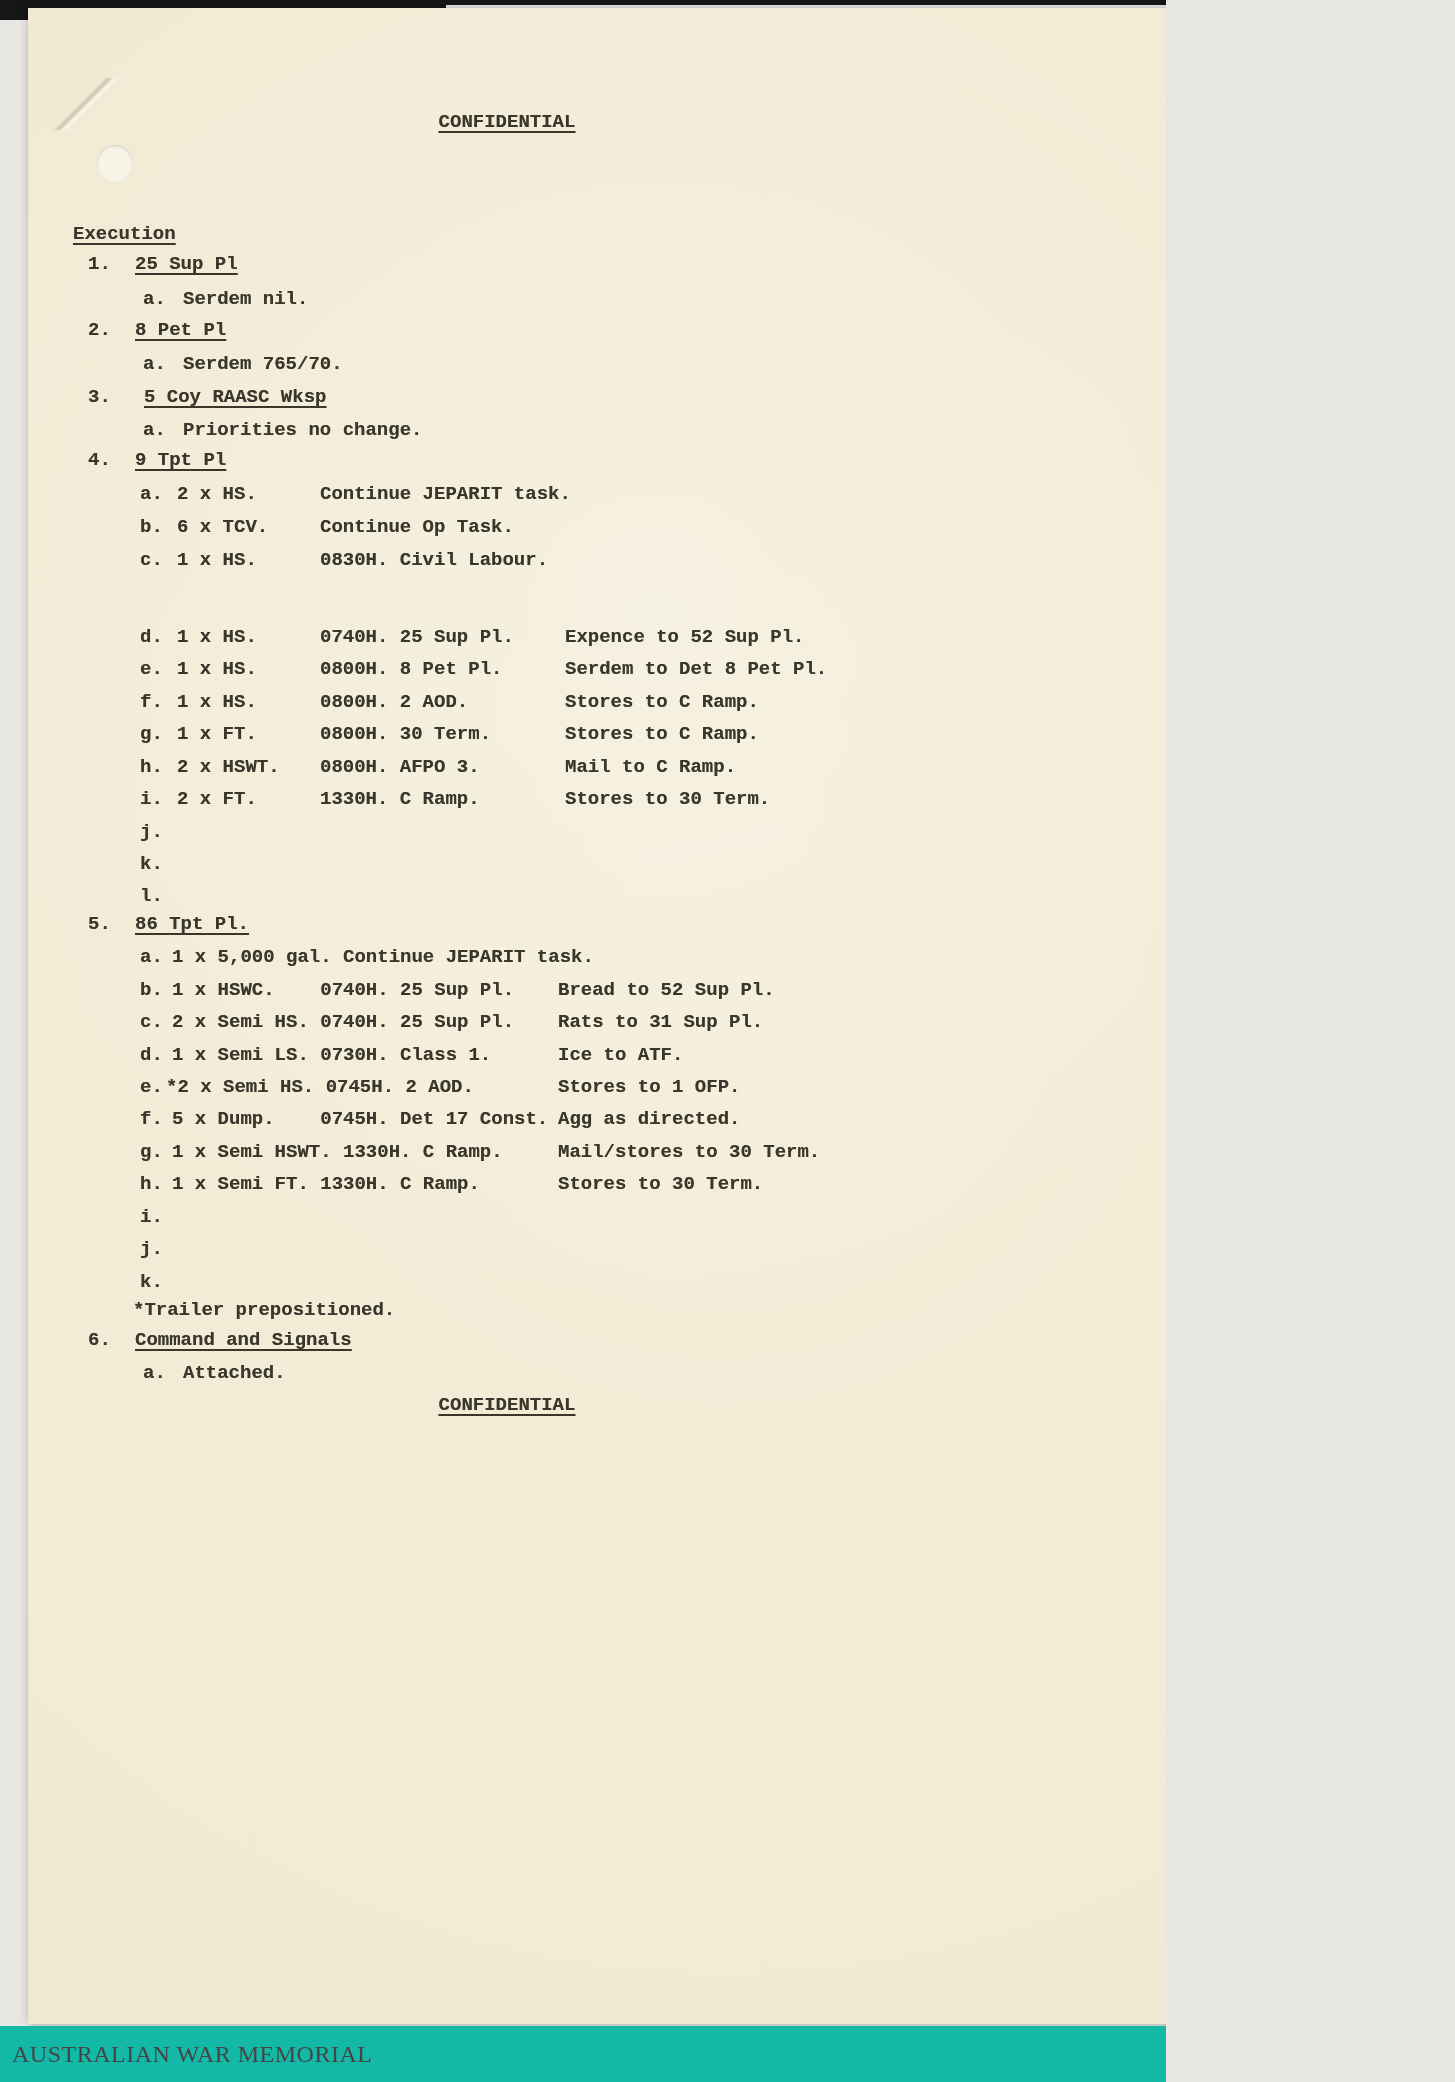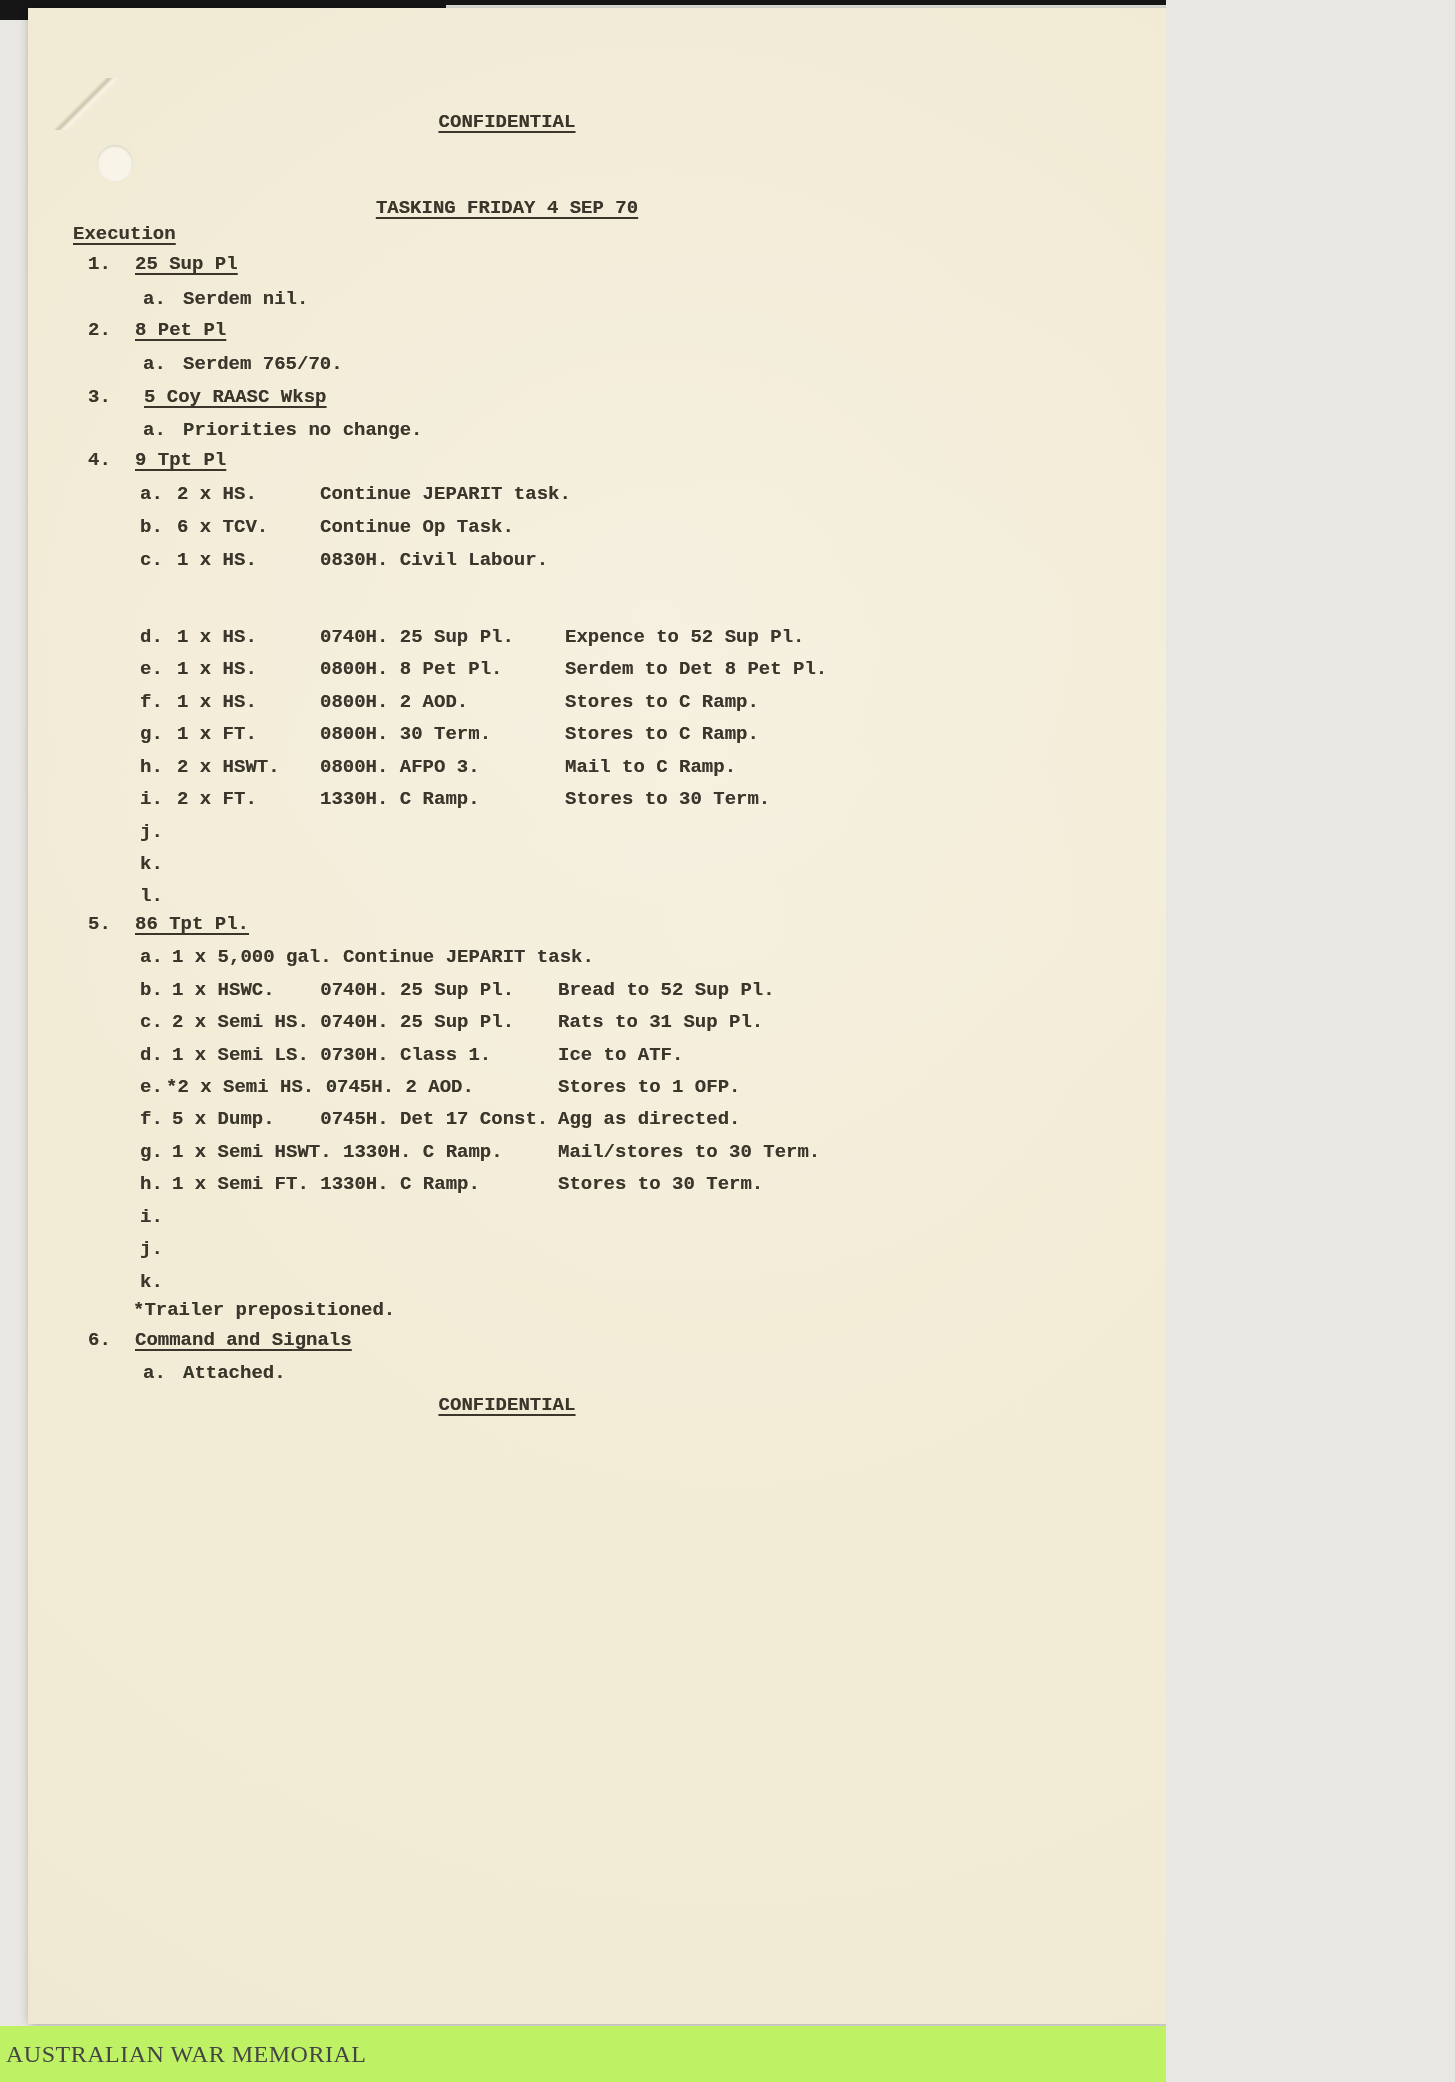--- a/index.html
+++ b/index.html
@@ -47,43 +47,42 @@
     letter-spacing: 0px;
     text-shadow: 0 0 0.6px rgba(58,54,43,0.55);
   }
   .u { text-decoration: underline; text-decoration-thickness: 2px; text-underline-offset: 4px; }
   .center-block { left: 179px; width: 600px; text-align: center; }
   .wrap3 { white-space: pre-line; width: 420px; }
 
   
   .footer {
     position: absolute; left: 0; bottom: 0; width: 1455px; height: 56px;
-    background: #bef264;
+    background: #14b8a6;
     display: flex; justify-content: space-between; align-items: center;
-    padding: 0 10px 0 6px;
+    padding: 0 10px 0 12px;
     font-family: "Liberation Serif", "DejaVu Serif", serif;
     font-size: 24px; color: #454545; letter-spacing: 0.5px;
   }
 </style>
 </head>
 <body>
 
 <div class="stage">
 
   <div class="strip strip-top"></div>
   <div class="strip strip-left"></div>
   <div class="strip strip-right"></div>
   <div class="strip strip-right2"></div>
 
   <div class="paper">
     <div class="crease"></div>
     <div class="hole"></div>
 
     <div class="tline center-block u" style="top:102px">CONFIDENTIAL</div>
-    <div class="tline center-block u" style="top:188px">TASKING FRIDAY 4 SEP 70</div>
 
     <div class="tline u" style="left:45px; top:214px">Execution</div>
 
     <div class="tline" style="left:60px; top:244px">1.</div>
     <div class="tline u" style="left:107px; top:244px">25 Sup Pl</div>
     <div class="tline" style="left:115px; top:279px">a.</div>
     <div class="tline" style="left:155px; top:279px">Serdem nil.</div>
 
     <div class="tline" style="left:60px; top:310px">2.</div>
     <div class="tline u" style="left:107px; top:310px">8 Pet Pl</div>

